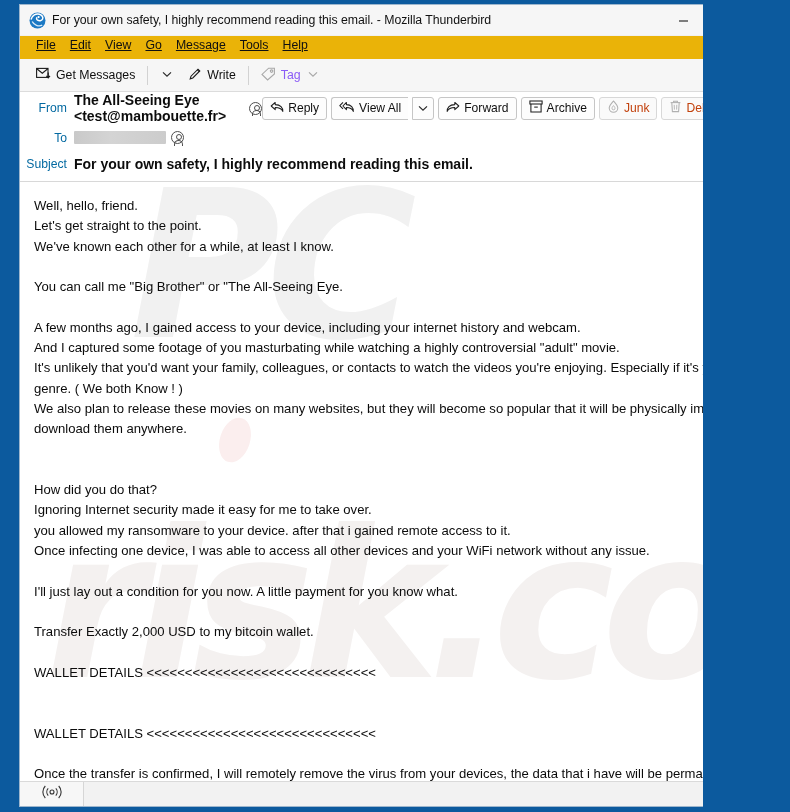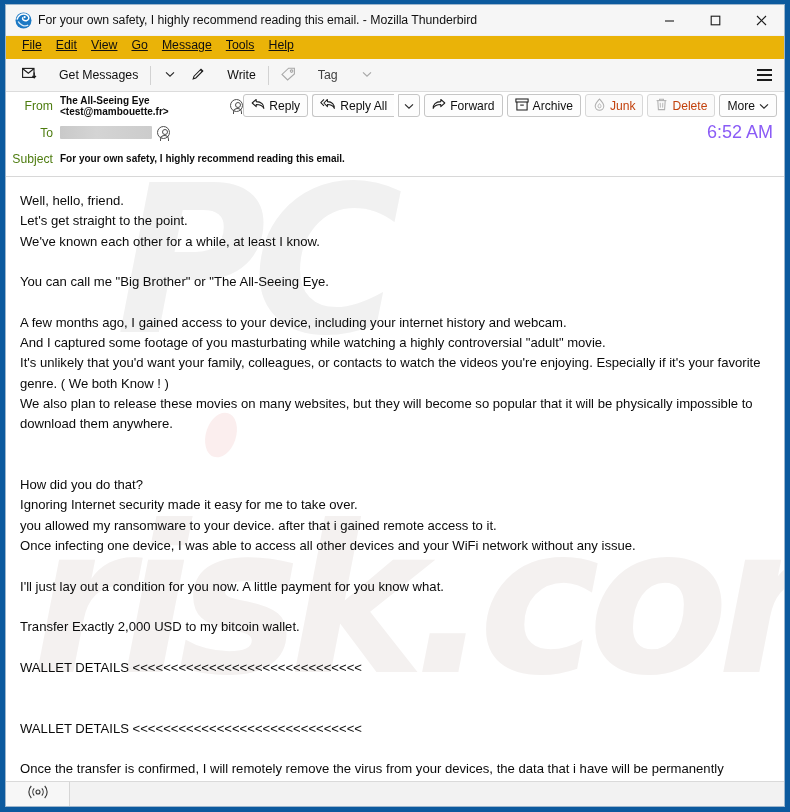--- a/index.html
+++ b/index.html
@@ -2,24 +2,24 @@
 <html><head>
 <meta charset="utf-8">
 <style>
   * { box-sizing: border-box; }
   html, body {
     margin: 0; padding: 0;
     background: #0c5a9e;
     font-family: "Liberation Sans", sans-serif;
   }
   #app {
-    width: 790px; height: 812px;
+    width: 703px; height: 812px;
     position: relative;
     background: #0c5a9e;
-    padding: 4px 5px 5px 5px;
+    padding: 4px 5px 5px 19px;
     overflow: hidden;
   }
   .window {
     width: 780px; height: 803px;
     background: #ffffff;
     position: relative;
     display: flex;
     flex-direction: column;
     overflow: hidden;
     border: 1px solid #9db6cd;
@@ -77,28 +77,28 @@
     display: flex;
     align-items: center;
     background: #f6f6f6;
     border-bottom: 1px solid #dcdcdc;
     padding: 0 6px 0 9px;
     flex: none;
   }
   .tbtn {
     display: flex;
     align-items: center;
-    gap: 22px;
+    gap: 5px;
     padding: 4px 7px;
     font-size: 12.3px;
     color: #0f0f0f;
     border-radius: 3px;
     white-space: nowrap;
   }
-  .tbtn.disabled { color: #404040; }
+  .tbtn.disabled { color: #8b5cf6; }
   .tsep {
     width: 1px; height: 19px;
     background: #d2d2d2;
     margin: 0 5px;
     flex: none;
   }
   .chev { font-size: 9px; color: #333; padding: 0 2px; }
   .tbar-spacer { flex: 1; }
   .hamburger {
     width: 28px; height: 26px;
@@ -119,26 +119,26 @@
   .hrow {
     display: flex;
     align-items: center;
     min-height: 27px;
     padding: 0 7px 0 0;
   }
   .hlabel {
     width: 54px;
     text-align: right;
     font-size: 12.2px;
-    color: #4d7c0f;
+    color: #0369a1;
     padding-right: 7px;
     flex: none;
   }
   .hvalue {
-    font-size: 10px;
+    font-size: 14px;
     color: #0c0c0c;
     display: flex;
     align-items: center;
     gap: 5px;
   }
   .hvalue.bold { font-weight: bold; }
   .redact {
     display: inline-block;
     width: 92px; height: 13px;
     background: linear-gradient(90deg,#c9c9c9,#d4d4d4 40%,#cccccc);
@@ -374,21 +374,21 @@
             <span>Reply</span>
           </span>
 
           <span class="abtn split-left">
             <span>
               <svg width="16" height="12" viewBox="0 0 16 12">
                 <path d="M4 1.4 L0.8 4.6 L4 7.8" fill="none" stroke="#1c1c1c" stroke-width="1.05" stroke-linejoin="round"></path>
                 <path d="M7.4 1.4 L3.9 5 L7.4 8.6 L7.4 6.4 C11 6.4 13.2 7.4 14.3 10.4 C14.4 6.6 12.3 3.6 7.4 3.6 Z" fill="none" stroke="#1c1c1c" stroke-width="1.05" stroke-linejoin="round"></path>
               </svg>
             </span>
-            <span>Reply All</span>
+            <span>View All</span>
           </span>
           <span class="abtn split-right">
             <span>
               <svg width="10" height="7" viewBox="0 0 10 7">
                   <path d="M1 1.4 L5 5.2 L9 1.4" fill="none" stroke="#2a2a2a" stroke-width="1.2"></path>
                 </svg>
             </span>
           </span>
 
           <span class="abtn">

